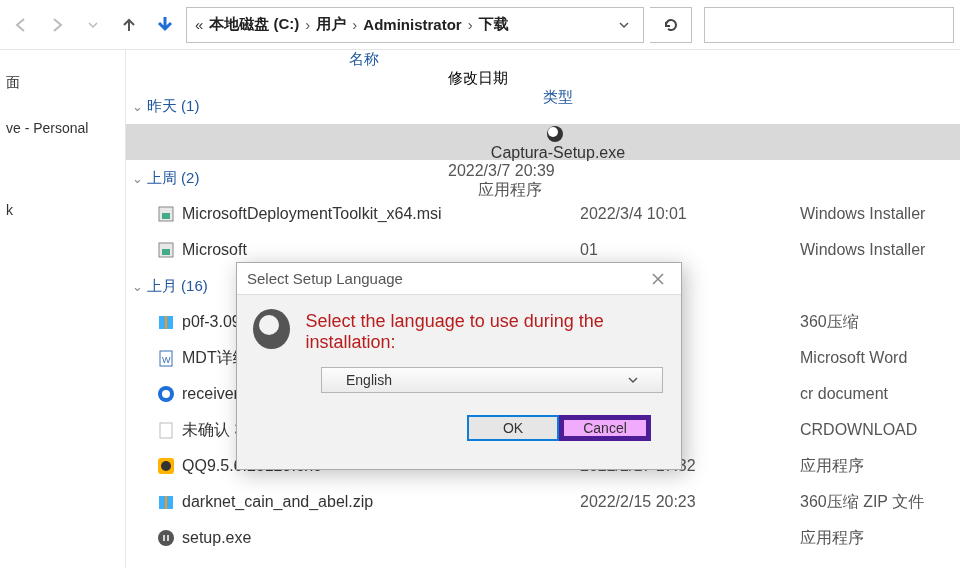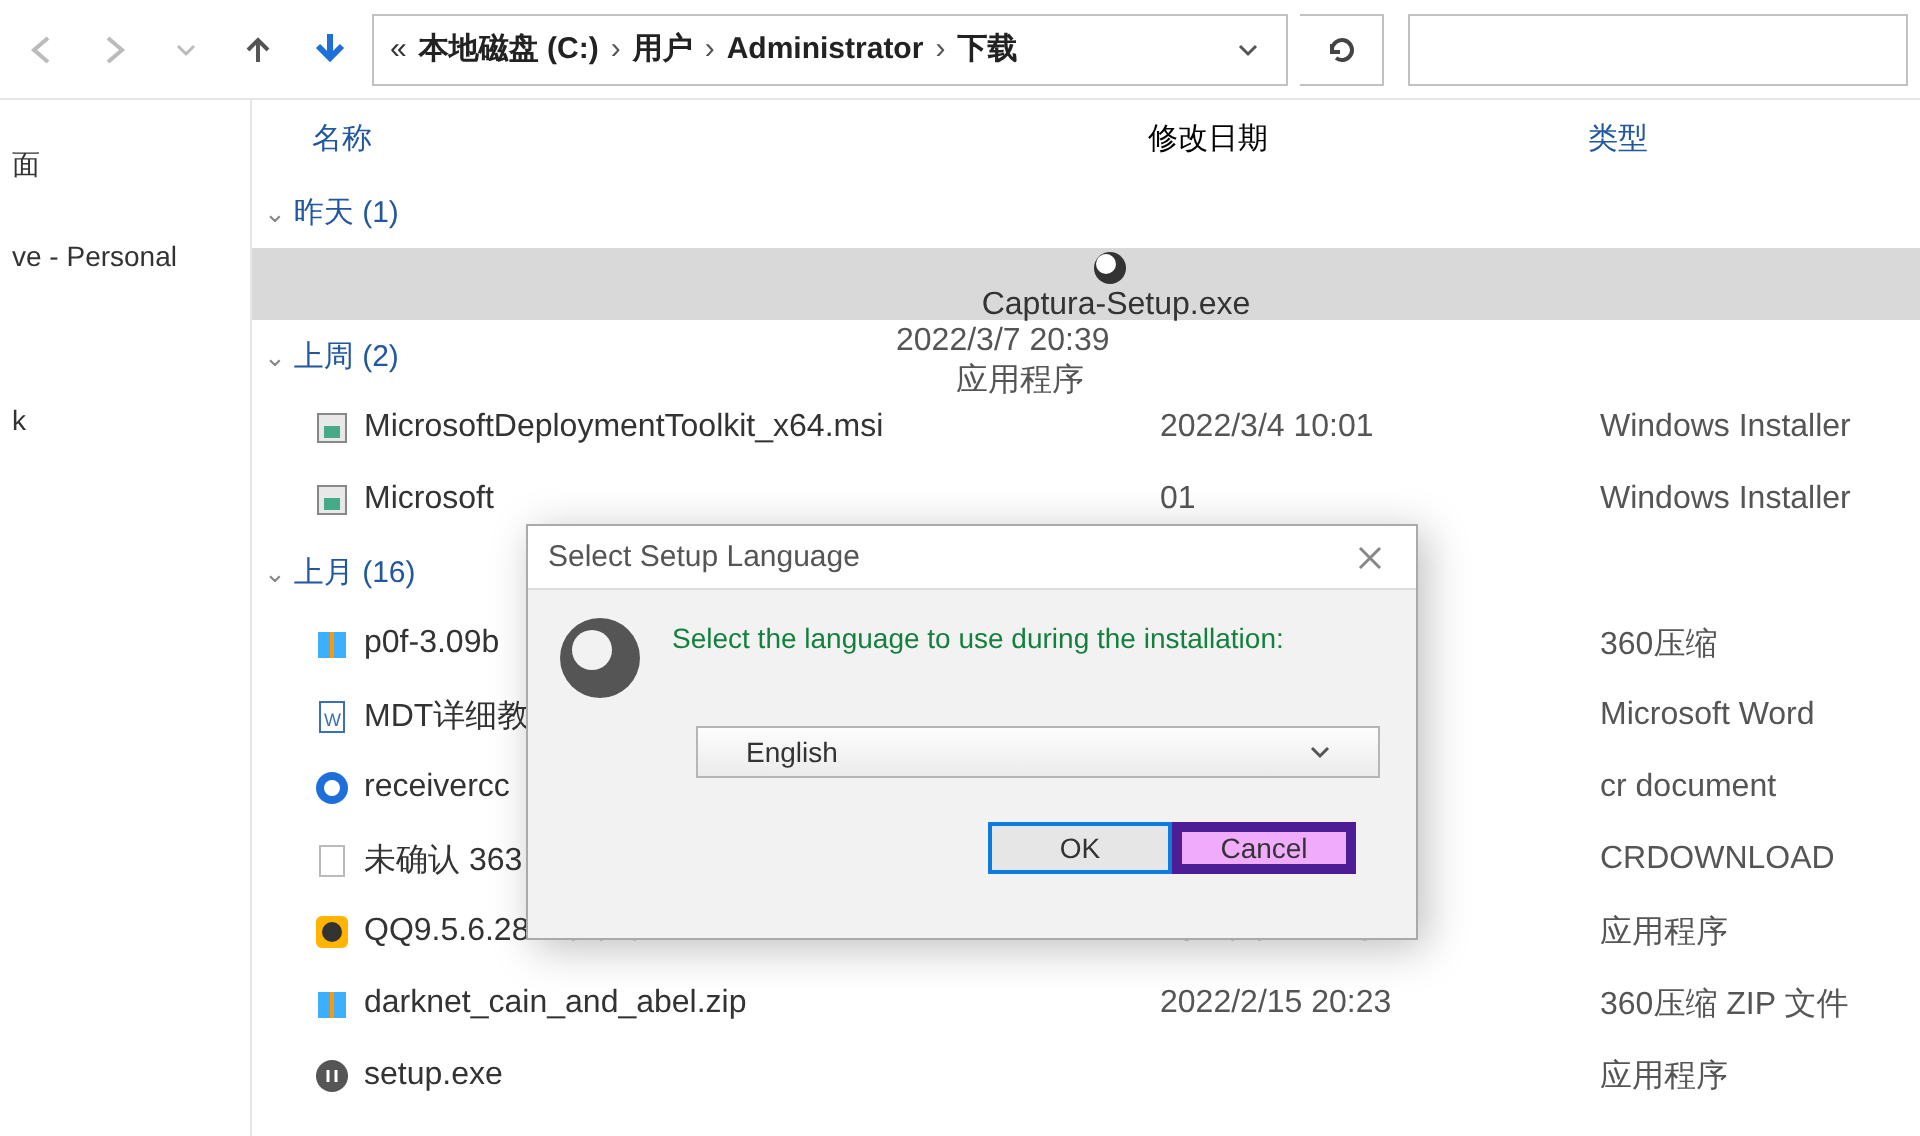--- a/index.html
+++ b/index.html
@@ -12,39 +12,39 @@
 .addr-ell { color: #333; padding-right: 4px; }
 .crumb { display: flex; align-items: center; gap: 4px; color: #222; font-weight: bold; }
 .crumb-sep { color: #555; padding: 0 4px; }
 .dd { width: 22px; height:22px; display:flex;align-items:center;justify-content:center; color:#555; margin-left:auto; }
 .refresh-box { width: 42px; height: 36px; border: 1px solid #c1c1c1; border-left:none; display:flex;align-items:center;justify-content:center; color:#444; }
 .search-box { width:250px; height:36px; border:1px solid #c1c1c1; margin-left:6px; }
 .main { display:flex; height:calc(100% - 50px); }
 .sidebar { width:126px; border-right:1px solid #e6e6e6; padding-top:20px; font-size:14px; color:#333; }
 .sidebar-item { padding:4px 6px; white-space:nowrap; overflow:hidden; }
 .content { flex:1; overflow:hidden; }
-.cols-head { display:flex; align-items:center; height:38px; padding-left:30px; }
+.cols-head { display:flex; align-items:center; height:38px; padding-left:30px;flex-direction:column; }
 .col-name { width:418px; color:#20579e; }
 .col-date { width:220px; color:#000000; }
 .col-type { color:#20579e; }
 .group-head { display:flex; align-items:center; height:36px; padding-left:6px; color:#20579e; font-size:15px; gap:4px; }
 .group-head .chev { color:#888; font-size:13px; }
 .row { display:flex; align-items:center; height:36px; padding-left:30px; font-size:16px; color:#333; }
 .row.sel { background:#d9d9d9;flex-direction:column; }
 .row .icon { width:26px; display:flex; align-items:center; }
 .row .fname { flex:1; }
 .row .date { width:220px; color:#555; }
 .row .type { width:160px; color:#555; }
-.dialog { position:absolute; top:262px; left:263px; width:446px; height:208px; background:#f2f2f2; border:1px solid #aaa; box-shadow:4px 4px 20px rgba(0,0,0,0.25); }
+.dialog { position:absolute; top:262px; left:236px; width:446px; height:208px; background:#f2f2f2; border:1px solid #aaa; box-shadow:4px 4px 20px rgba(0,0,0,0.25); }
 .dlg-title { display:flex; align-items:center; height:32px; padding:0 10px; color:#555; font-size:15px; background:#fff; border-bottom:1px solid #ddd; }
 .dlg-close { margin-left:auto; color:#777; font-size:18px; padding:0 6px; }
 .dlg-body { display:flex; padding:14px 16px 0 16px; gap:16px; }
 .dlg-icon { width:40px; height:40px; border-radius:50%; background:#555; position:relative; }
 .dlg-icon::after { content:""; position:absolute; top:6px; left:6px; width:20px; height:20px; border-radius:50%; background:#f2f2f2; }
-.dlg-text { font-size:14px; color:#15803d; padding-top:2px; }
+.dlg-text { font-size:18px; color:#b91c1c; padding-top:2px; }
 .dlg-select-wrap { padding:14px 18px 0 84px; }
 .dlg-select { width:100%; height:26px; border:1px solid #b6b6b6; display:flex; align-items:center; justify-content:space-between; padding:0 24px; background:linear-gradient(#fdfdfd,#ebebeb); font-size:14px; }
 .dlg-btns { display:flex; justify-content:flex-end; gap:0; padding:22px 30px 0 0; }
 .dlg-btn { width:92px; height:26px; display:flex; align-items:center; justify-content:center; font-size:14px; border:5px solid #4c1d95; background:#f0abfc; }
 .dlg-btn.primary { border:2px solid #0f7bdb; background:#e6e6e6; }
 svg { display:block; }
 </style>
 </head>
 <body>
 

